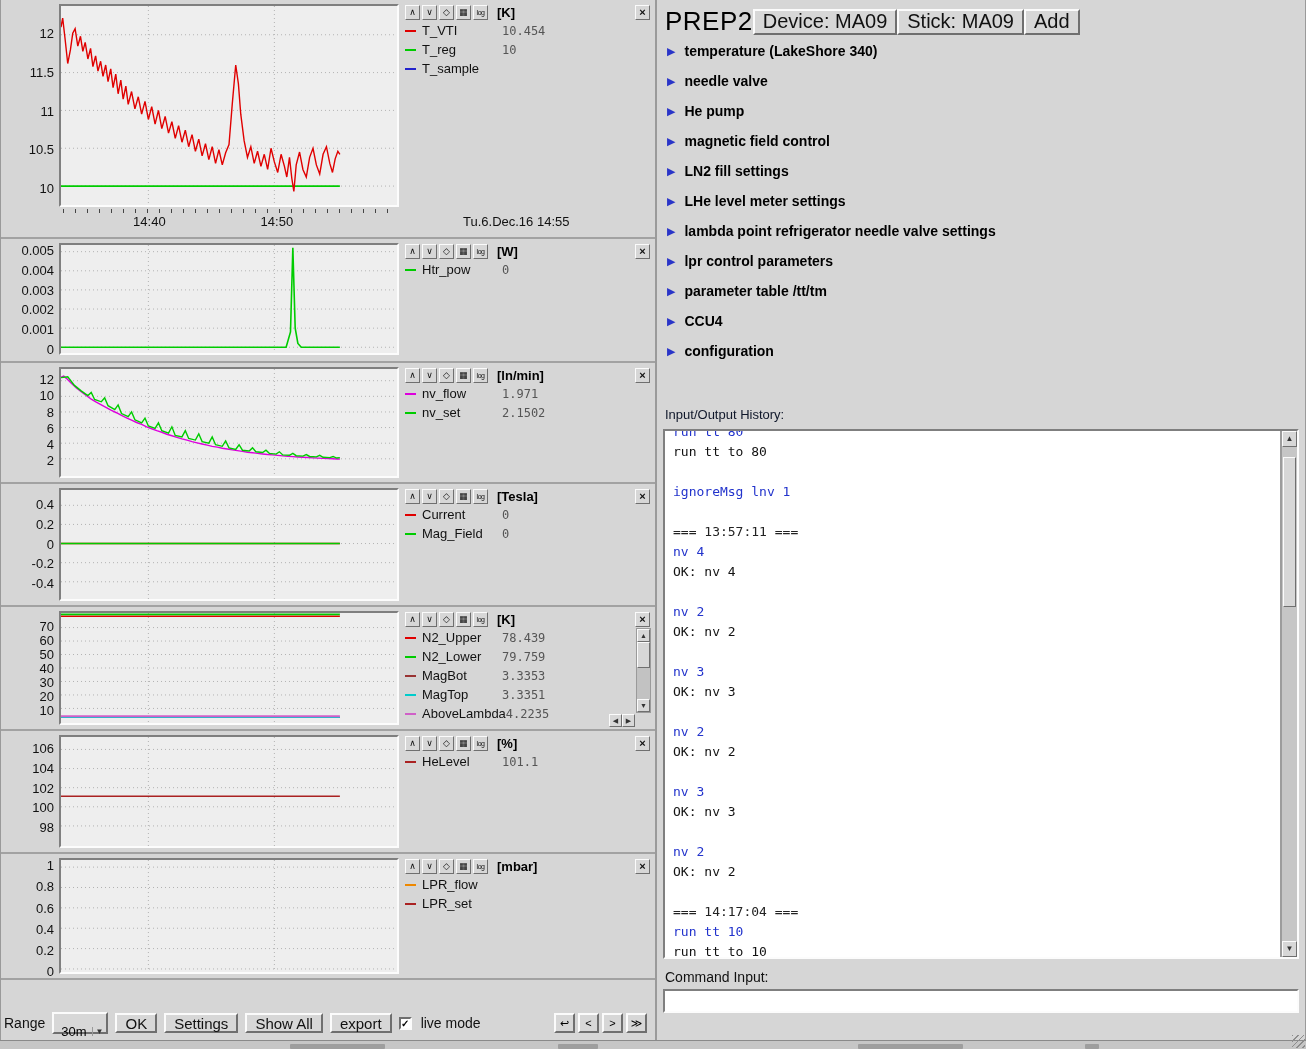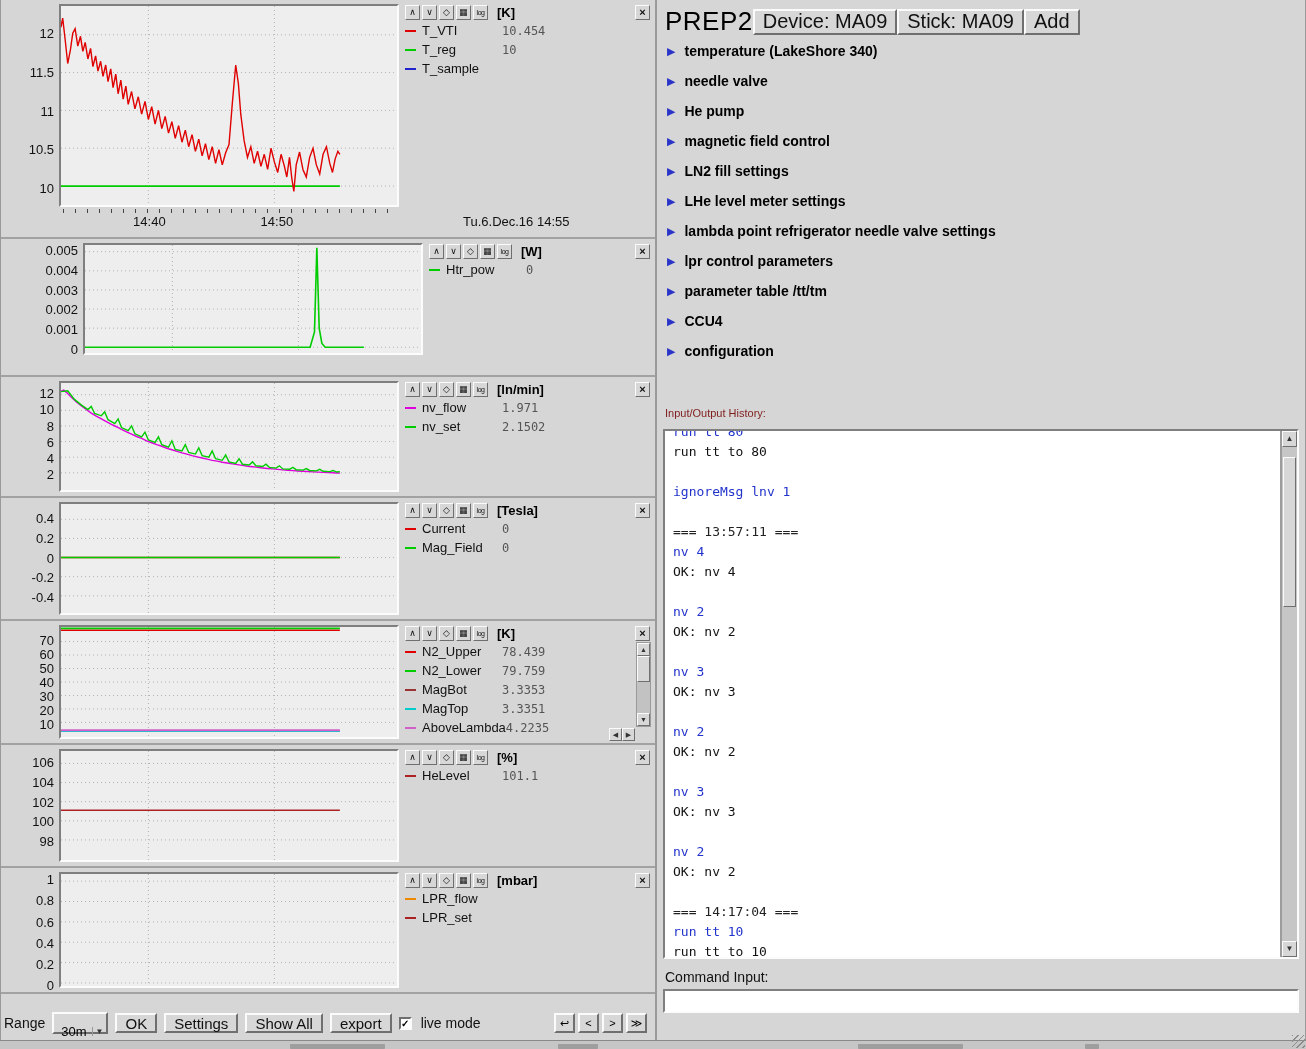--- a/index.html
+++ b/index.html
@@ -75,21 +75,21 @@
   .nav-btn { width:21px; height:20px; background:#d7d7d7; border:2px solid;
              border-color:#fbfbfb #6f6f6f #6f6f6f #fbfbfb; font-size:11px; line-height:16px; text-align:center; }
   
   .rp-header { position:absolute; top:6px; left:8px; display:flex; align-items:center; }
   .prep2-title { font-size:26px; color:#000; letter-spacing:0.5px; }
   .tbtn.big { height:26px; font-size:20px; }
   .tree { position:absolute; top:36px; left:10px; right:8px; }
   .tree-row { height:30px; display:flex; align-items:center; }
   .tri { color:#2a35c8; font-size:11px; margin-right:9px; }
   .tree-label { font-size:14px; font-weight:bold; color:#000; }
-  .hist-label { position:absolute; top:407px; left:8px; font-size:11px; color:#7f1d1d; }
+  .hist-label { position:absolute; top:407px; left:8px; font-size:13px; color:#0f172a; }
   .hist-box { position:absolute; top:429px; left:6px; right:6px; height:530px; background:#fff;
               border:2px solid; border-color:#7f7f7f #fcfcfc #fcfcfc #7f7f7f; overflow:hidden; }
   .hist-content { margin-top:-9px; padding-left:8px; font-family:"DejaVu Sans Mono", monospace;
                   font-size:13px; line-height:20px; }
   .hline { height:20px; white-space:pre; }
   .hline.cmd { color:#2233cc; }
   .hline.resp { color:#111; }
   .hline.hdr { color:#222; }
   .vscrollbar { position:absolute; top:0; right:0; bottom:0; width:17px; background:#cfcfcf;
                 border-left:2px solid #9c9c9c; display:flex; flex-direction:column; }
@@ -172,21 +172,21 @@
     </div>
     <div class="xaxis" style="display: block;">
       <div class="tickstrip"></div>
       <div class="xlabels">
                   <div class="xtick" style="left: 148.4px;">14:40</div>
                   <div class="xtick" style="left: 275.9px;">14:50</div>
                   <div class="xdate">Tu.6.Dec.16 14:55</div>
                 </div>
     </div>
   </div>
-            <div class="plot-block" style="height: 138px; padding-left: 24px;">
+            <div class="plot-block" style="height: 124px;">
     <div class="plot-main" style="height: 116px;">
       <div class="yticks">
                   <div class="ytick" style="top: 6.19469%;">0.005</div>
                   <div class="ytick" style="top: 23.8938%;">0.004</div>
                   <div class="ytick" style="top: 41.5929%;">0.003</div>
                   <div class="ytick" style="top: 59.292%;">0.002</div>
                   <div class="ytick" style="top: 76.9912%;">0.001</div>
                   <div class="ytick" style="top: 94.6903%;">0</div>
                 </div>
       <div class="plot-box">

